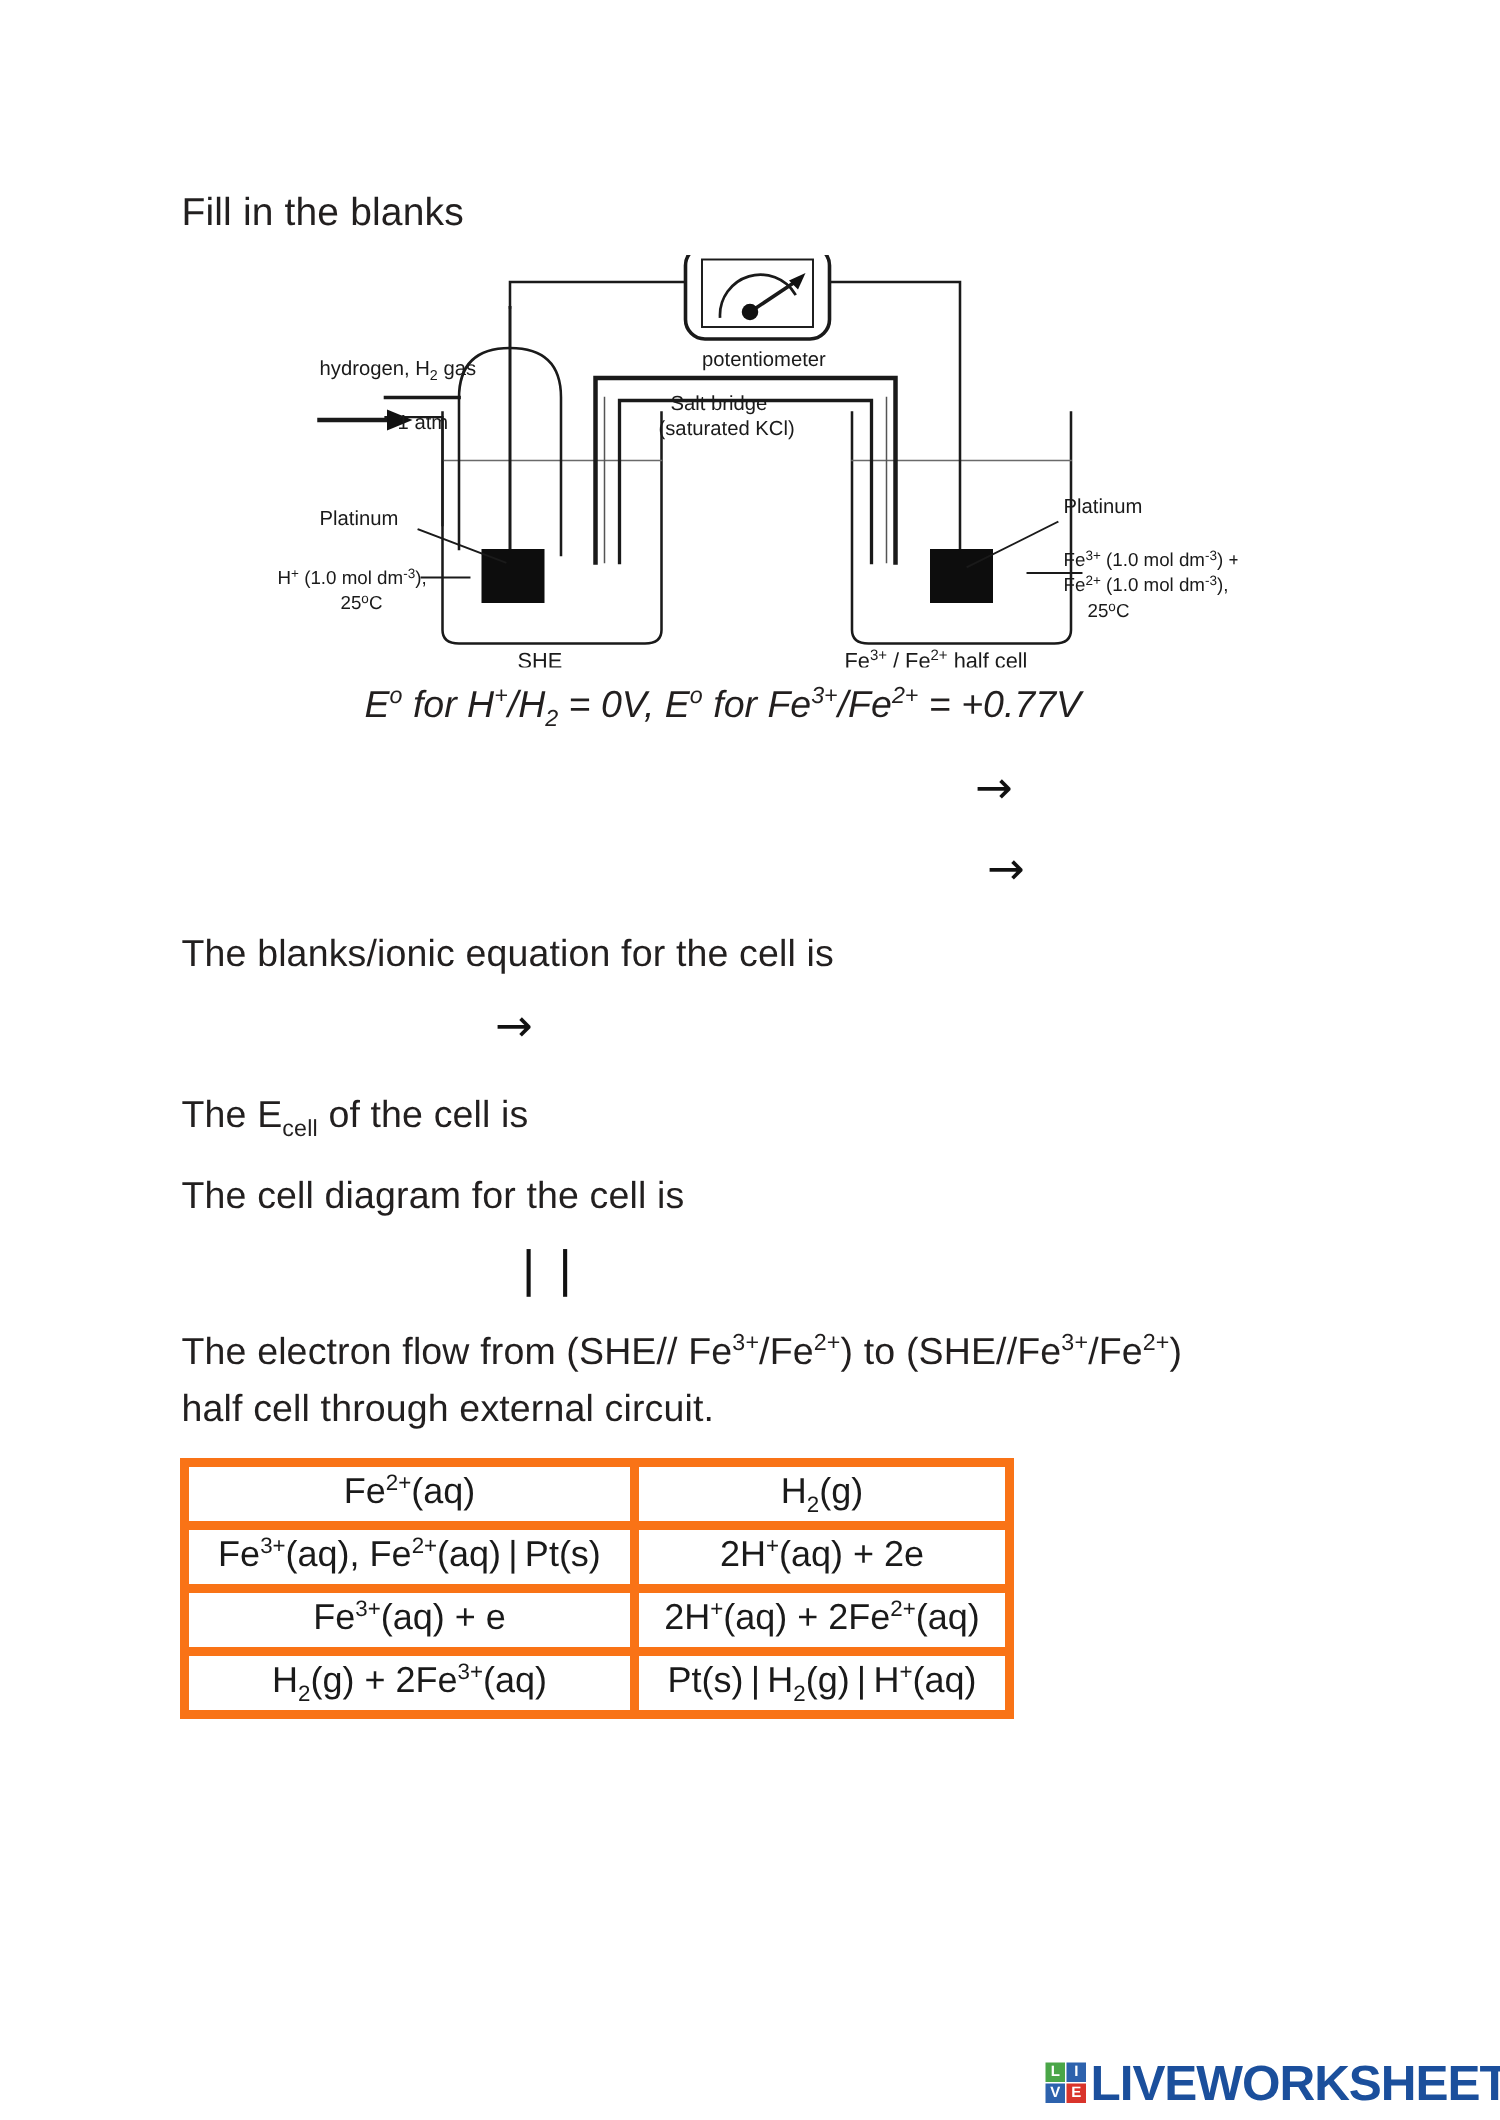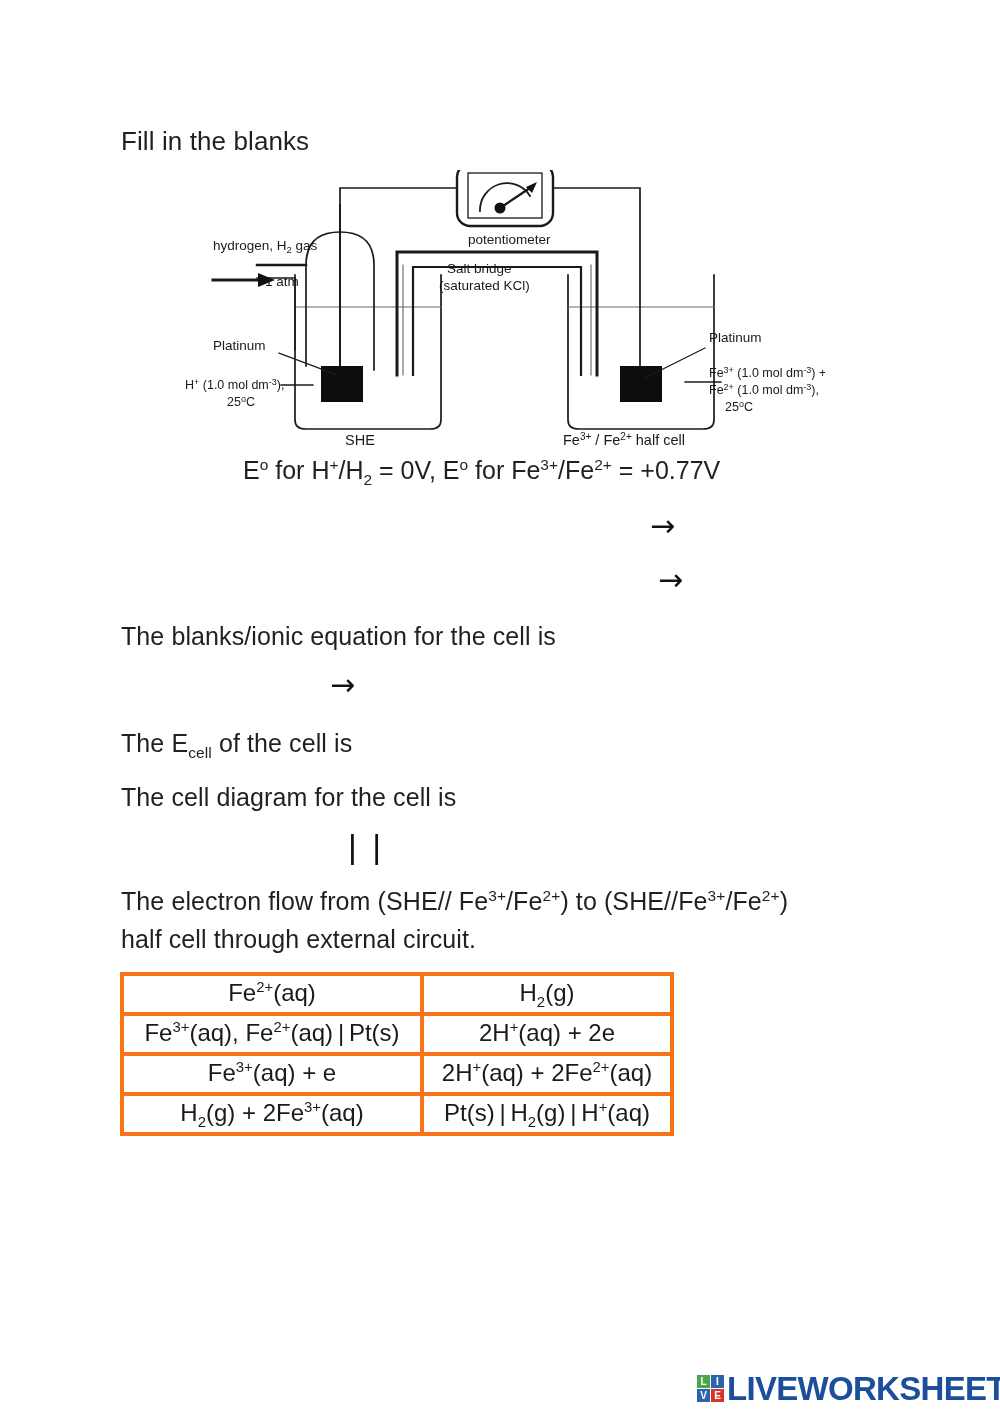--- a/index.html
+++ b/index.html
@@ -68,21 +68,21 @@
   
   .ans-table {
     position: absolute;
     left: 120px;
     top: 972px;
     width: 550px;
     border-collapse: collapse;
     table-layout: fixed;
   }
   .ans-table td {
-    border: 4px solid #f97316;
+    border: 6px solid #f97316;
     text-align: center;
     font-size: 24px;
     color: #1a1a1a;
     padding: 3px 4px 5px 4px;
     height: 37px;
     white-space: nowrap;
     font-family: "Liberation Sans", sans-serif;
   }
   .ans-table td.col-a { width: 300px; }
   .ans-table td.col-b { width: 250px; }
@@ -202,21 +202,21 @@
         <text x="524" y="224" font-size="12.5">Fe<tspan font-size="9" dy="-4">2+</tspan><tspan dy="4"> (1.0 mol dm</tspan><tspan font-size="9" dy="-4">-3</tspan><tspan dy="4">),</tspan></text>
         <text x="540" y="241" font-size="12.5">25<tspan font-size="9" dy="-4">o</tspan><tspan dy="4">C</tspan></text>
 
         <text x="160" y="275" font-size="14.5">SHE</text>
 
         <text x="378" y="275" font-size="14.5">Fe<tspan font-size="10" dy="-5">3+</tspan><tspan dy="5"> / Fe</tspan><tspan font-size="10" dy="-5">2+</tspan><tspan dy="5"> half cell</tspan></text>
       </g>
     </svg>
   </div>
 
-  <div class="estd" style="left:243px; top:456px;">
+  <div class="estd" style="left:243px; top:456px;font-style:italic;">
     E<sup>o</sup> for H<sup>+</sup>/H<sub>2</sub> = 0V, E<sup>o</sup> for Fe<sup>3+</sup>/Fe<sup>2+</sup> = +0.77V
   </div>
 
   <div class="arrow-glyph" style="left:650px; top:511px;">→</div>
 
   <div class="arrow-glyph" style="left:658px; top:565px;">→</div>
 
   <div class="prompt" style="left:121px; top:620px;">The blanks/ionic equation for the cell is</div>
   <div class="arrow-glyph" style="left:330px; top:670px;">→</div>
 

